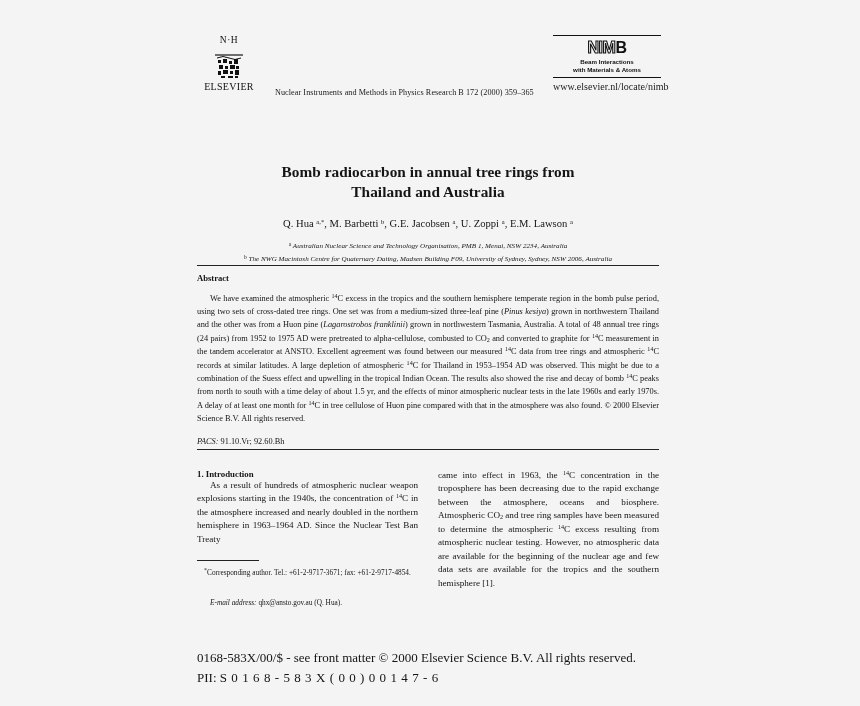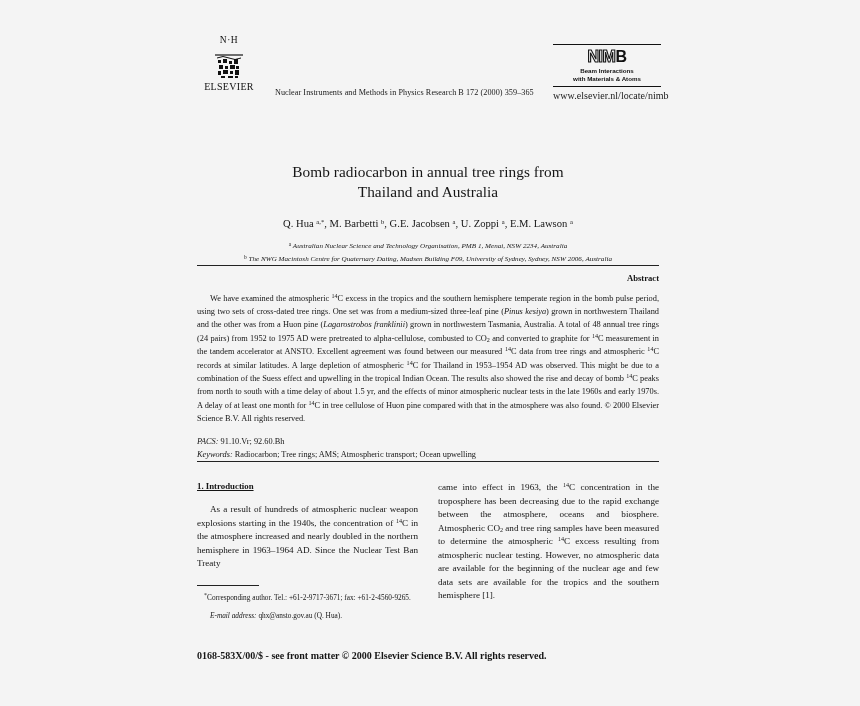--- a/index.html
+++ b/index.html
@@ -69,21 +69,21 @@
     width: 300px;
     text-align: left;
     font-size: 8.2px;
     letter-spacing: 0.05px;
     color: #1a1a1a;
     white-space: nowrap;
   }
   .nimb-box {
     position: absolute;
     right: -2px;
-    top: 44px;
+    top: 35px;
     width: 108px;
     text-align: center;
   }
   .nimb-rule {
     border-top: 1.2px solid #111;
     margin: 0 0 4px 0;
   }
   .nimb-rule.lower { margin: 4px 0 3px 0; }
   .nimb-title {
     font-family: "Liberation Sans", sans-serif;
@@ -109,21 +109,21 @@
     font-size: 10px;
     color: #1a1a1a;
     letter-spacing: 0.05px;
   }
 
   
   .title {
     margin: 50px 0 0 0;
     text-align: center;
     font-size: 15.3px;
-    font-weight: normal;
+    font-weight: bold;
     line-height: 1.33;
     letter-spacing: 0.05px;
   }
   .authors {
     margin-top: 14px;
     text-align: center;
     font-size: 10.6px;
     line-height: 1.35;
   }
   .authors sup { font-size: 6.6px; vertical-align: 0.42em; }
@@ -147,21 +147,20 @@
     border-top: 1px solid #222;
     margin: 0;
   }
   .rule-top { margin-top: 14px; }
 
   
   .abstract-head {
     font-weight: bold;
     font-size: 8.6px;
     margin: 7px 0 0 0;
-    text-align: right;
   }
   .abstract-body {
     margin-top: 9px;
     font-size: 8.35px;
     line-height: 1.545;
     text-align: justify;
     text-indent: 13px;
     letter-spacing: -0.01px;
   }
   .abstract-body i { font-style: italic; }
@@ -179,22 +178,21 @@
   
   .columns {
     margin-top: 19px;
     display: flex;
     gap: 20px;
   }
   .col { width: 221px; position: relative; }
   .section-head {
     font-weight: bold;
     font-size: 8.8px;
-    margin: 0 0 12px 0;
-    text-decoration: underline;
+    margin: 0 0 0 0;
   }
   .col p {
     margin: 0;
     font-size: 9.15px;
     line-height: 1.47;
     text-align: justify;
     text-indent: 13px;
     letter-spacing: -0.01px;
   }
   .col p.cont { text-indent: 0; }
@@ -207,31 +205,30 @@
     width: 62px;
     margin: 0 0 5px 0;
   }
   .footnote {
     font-size: 7.3px;
     line-height: 1.5;
     text-align: justify;
     text-indent: 7px;
   }
   .footnote i { font-style: italic; }
-  .footnote .email-line { text-indent: 13px; display: block; margin-top: 7px; }
+  .footnote .email-line { text-indent: 13px; display: block; margin-top: 18px; }
 
   
   .issn {
     position: absolute;
     left: 197px;
     top: 648px;
     width: 462px;
-    font-size: 10px;
+    font-size: 13px;
     line-height: 1.55;
-    font-weight: bold;
   }
   .issn .pii { letter-spacing: 0.55px; }
 </style>
 </head>
 <body>
 
 <div class="page">
   <div class="content">
 
     <div class="masthead">
@@ -307,47 +304,47 @@
       Excellent agreement was found between our measured <sup class="iso">14</sup>C data from tree rings and atmospheric <sup class="iso">14</sup>C records at
       similar latitudes. A large depletion of atmospheric <sup class="iso">14</sup>C for Thailand in 1953–1954 AD was observed. This might be due
       to a combination of the Suess effect and upwelling in the tropical Indian Ocean. The results also showed the rise and
       decay of bomb <sup class="iso">14</sup>C peaks from north to south with a time delay of about 1.5 yr, and the effects of minor atmospheric
       nuclear tests in the late 1960s and early 1970s. A delay of at least one month for <sup class="iso">14</sup>C in tree cellulose of Huon pine
       compared with that in the atmosphere was also found. © 2000 Elsevier Science B.V. All rights reserved.
     </div>
 
     <div class="pacs-block">
       <div><i>PACS:</i> <span>91.10.Vr; 92.60.Bh</span></div>
-      <div><i>Keywords:</i> <span>Radiocarbon; Tree rings; AMS; Atmospheric transport; Ocean upwelling</span></div>
     </div>
 
     <hr class="sep rule-mid">
 
     <div class="columns">
 
       <div class="col">
         <div class="section-head">1. Introduction</div>
         <p>
           As a result of hundreds of atmospheric nuclear weapon explosions starting in the 1940s, the concentration of <sup class="iso">14</sup>C in the atmosphere increased and nearly doubled in the northern hemisphere in 1963–1964 AD. Since the Nuclear Test Ban Treaty
         </p>
 
         <div class="footnote-wrap">
           <hr class="footnote-rule">
           <div class="footnote">
-            <sup>*</sup><span>Corresponding author. Tel.: +61-2-9717-3671; fax: +61-2-4560-9265.</span>
+            <sup>*</sup><span>Corresponding author. Tel.: +61-2-9717-3671; fax: +61-2-9717-4854.</span>
             <span class="email-line"><i>E-mail address:</i> <span>qhx@ansto.gov.au (Q. Hua).</span></span>
           </div>
         </div>
       </div>
 
       <div class="col">
         <p class="cont">
           came into effect in 1963, the <sup class="iso">14</sup>C concentration in the troposphere has been decreasing due to the rapid exchange between the atmosphere, oceans and biosphere. Atmospheric CO<sub class="iso">2</sub> and tree ring samples have been measured to determine the atmospheric <sup class="iso">14</sup>C excess resulting from atmospheric nuclear testing. However, no atmospheric data are available for the beginning of the nuclear age and few data sets are available for the tropics and the southern hemisphere [1].
         </p>
       </div>
 
     </div>
   </div>
 
   <div class="issn">
     <div>0168-583X/00/$ - see front matter © 2000 Elsevier Science B.V. All rights reserved.</div>
+    <div><span>PII:</span> <span class="pii">S 0 1 6 8 - 5 8 3 X ( 0 0 ) 0 0 1 4 7 - 6</span></div>
   </div>
 </div>
 
 </body></html>

